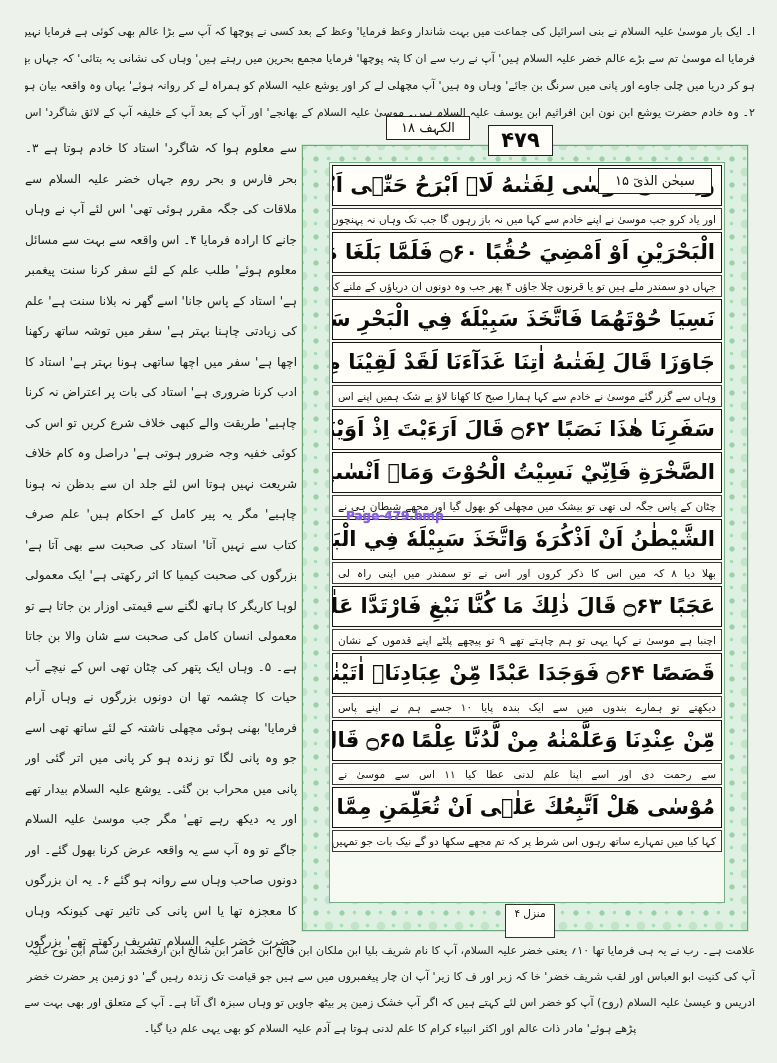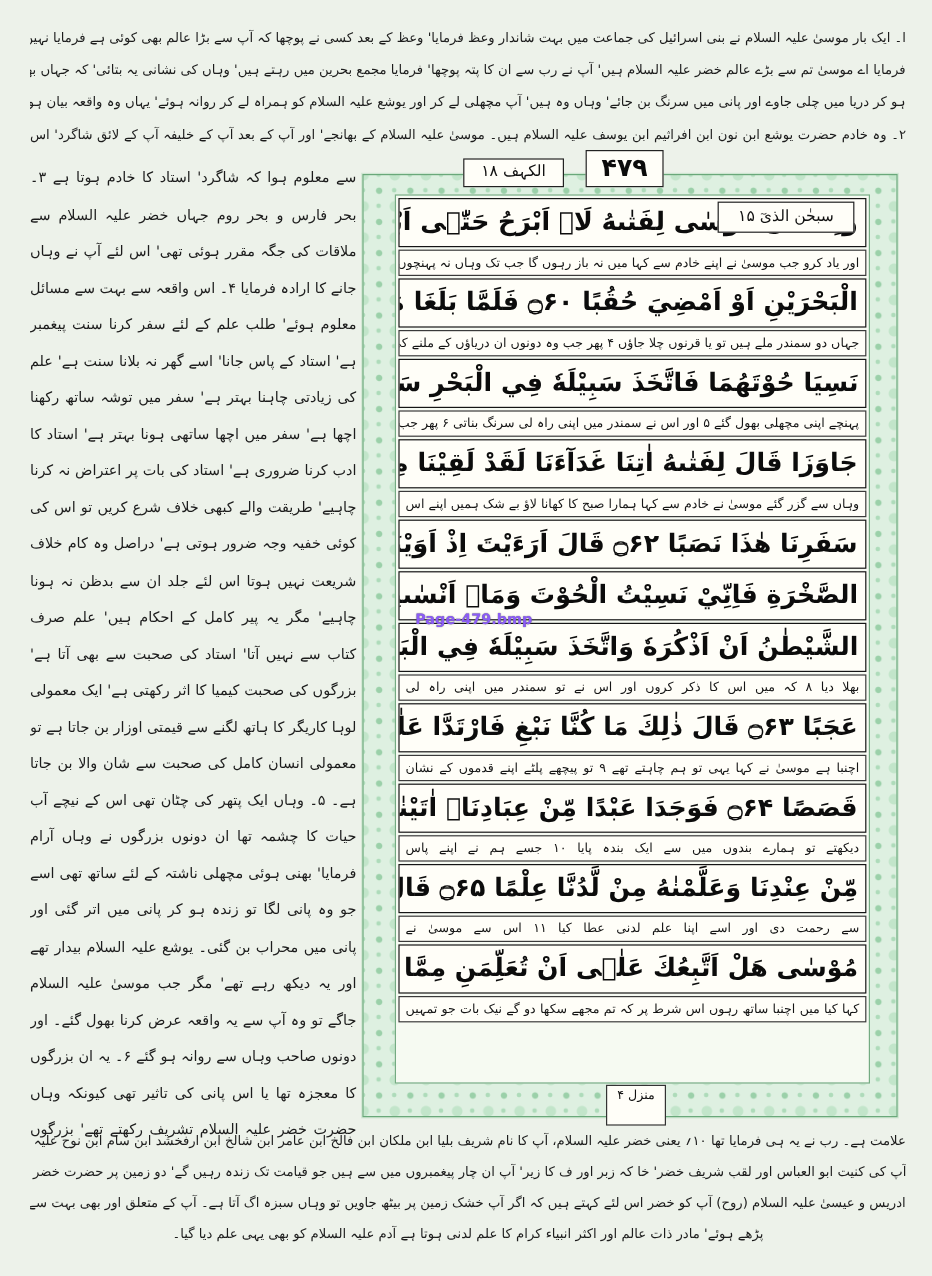--- a/index.html
+++ b/index.html
@@ -84,21 +84,21 @@
   
   .hdr-box{
     position:absolute;z-index:5;
     box-sizing:border-box;
     background:#fffef8;border:1px solid #222;
     direction:rtl;text-align:center;
     font-size:13px;line-height:24px;height:26px;
     color:#111;
   }
   .juz-box{left:598px;top:130px;width:114px;margin-top:38px;}
-  .surah-box{left:386px;top:132px;width:84px;height:24px;line-height:22px;}
+  .surah-box{left:386px;top:116px;width:84px;height:24px;line-height:22px;}
   .pageno-box{
     position:absolute;z-index:5;left:488px;top:125px;width:65px;height:31px;
     box-sizing:border-box;background:#fffef8;border:1px solid #222;
     text-align:center;font-size:21px;font-weight:bold;line-height:29px;color:#0b0b0b;
   }
   .manzil-box{
     position:absolute;z-index:5;left:505px;top:904px;width:50px;height:34px;
     box-sizing:border-box;background:#fffef8;border:1px solid #333;
     direction:rtl;text-align:center;font-size:10.5px;line-height:17px;color:#111;
   }
@@ -128,35 +128,35 @@
   <div class="pageno-box">۴۷۹</div>
   <div class="hdr-box surah-box">الکہف ۱۸</div>
 
   <div class="frame">
     <div class="frame-inner">
       <div class="row-ar">وَاِذْ قَالَ مُوْسٰى لِفَتٰىهُ لَاۤ اَبْرَحُ حَتّٰۤى اَبْلُغَ مَجْمَعَ</div>
       <div class="row-ur">اور یاد کرو جب موسیٰ نے اپنے خادم سے کہا میں نہ باز رہوں گا جب تک وہاں نہ پہنچوں</div>
       <div class="row-ar">الْبَحْرَيْنِ اَوْ اَمْضِيَ حُقُبًا ۝۶۰ فَلَمَّا بَلَغَا مَجْمَعَ بَيْنِهِمَا</div>
       <div class="row-ur">جہاں دو سمندر ملے ہیں تو یا قرنوں چلا جاؤں ۴ پھر جب وہ دونوں ان دریاؤں کے ملنے کی جگہ</div>
       <div class="row-ar">نَسِيَا حُوْتَهُمَا فَاتَّخَذَ سَبِيْلَهٗ فِي الْبَحْرِ سَرَبًا ۝۶۱ فَلَمَّا</div>
-      <div class="row-ur">پہنچے اپنی مچھلی بھول گئے ۵ اور اس نے سمندر میں اپنی راہ لی سرنگ بناتی ۶ پھر جب</div>
       <div class="row-ar">جَاوَزَا قَالَ لِفَتٰىهُ اٰتِنَا غَدَآءَنَا لَقَدْ لَقِيْنَا مِنْ</div>
       <div class="row-ur">وہاں سے گزر گئے موسیٰ نے خادم سے کہا ہمارا صبح کا کھانا لاؤ بے شک ہمیں اپنے اس</div>
       <div class="row-ar">سَفَرِنَا هٰذَا نَصَبًا ۝۶۲ قَالَ اَرَءَيْتَ اِذْ اَوَيْنَاۤ اِلَى</div>
       <div class="row-ar">الصَّخْرَةِ فَاِنِّيْ نَسِيْتُ الْحُوْتَ وَمَاۤ اَنْسٰىنِيْهُ اِلَّا</div>
+      <div class="row-ur">چٹان کے پاس جگہ لی تھی تو بیشک میں مچھلی کو بھول گیا اور مجھے شیطان ہی نے</div>
       <div class="row-ar">الشَّيْطٰنُ اَنْ اَذْكُرَهٗ وَاتَّخَذَ سَبِيْلَهٗ فِي الْبَحْرِ</div>
       <div class="row-ur">بھلا دیا ۸ کہ میں اس کا ذکر کروں اور اس نے تو سمندر میں اپنی راہ لی</div>
       <div class="row-ar">عَجَبًا ۝۶۳ قَالَ ذٰلِكَ مَا كُنَّا نَبْغِ فَارْتَدَّا عَلٰۤى اٰثَارِهِمَا</div>
       <div class="row-ur">اچنبا ہے موسیٰ نے کہا یہی تو ہم چاہتے تھے ۹ تو پیچھے پلٹے اپنے قدموں کے نشان</div>
       <div class="row-ar">قَصَصًا ۝۶۴ فَوَجَدَا عَبْدًا مِّنْ عِبَادِنَاۤ اٰتَيْنٰهُ رَحْمَةً</div>
       <div class="row-ur">دیکھتے تو ہمارے بندوں میں سے ایک بندہ پایا ۱۰ جسے ہم نے اپنے پاس</div>
       <div class="row-ar">مِّنْ عِنْدِنَا وَعَلَّمْنٰهُ مِنْ لَّدُنَّا عِلْمًا ۝۶۵ قَالَ لَهٗ</div>
       <div class="row-ur">سے رحمت دی اور اسے اپنا علم لدنی عطا کیا ۱۱ اس سے موسیٰ نے</div>
       <div class="row-ar">مُوْسٰى هَلْ اَتَّبِعُكَ عَلٰۤى اَنْ تُعَلِّمَنِ مِمَّا عُلِّمْتَ</div>
-      <div class="row-ur">کہا کیا میں اچنبا ساتھ رہوں اس شرط پر کہ تم مجھے سکھا دو گے نیک بات جو تمہیں</div>
+      <div class="row-ur">کہا کیا میں تمہارے ساتھ رہوں اس شرط پر کہ تم مجھے سکھا دو گے نیک بات جو تمہیں</div>
     </div>
   </div>
 
   <div class="manzil-box">منزل ۴</div>
 
   <div class="watermark">Page-479.bmp</div>
 
   <div class="bottom-block">
     <div class="commentary-line">علامت ہے۔ رب نے یہ ہی فرمایا تھا ۱۰؍ یعنی خضر علیہ السلام، آپ کا نام شریف بلیا ابن ملکان ابن فالخ ابن عامر ابن شالخ ابن ارفخشد ابن سام ابن نوح علیہ السلام ہے'</div>
     <div class="commentary-line">آپ کی کنیت ابو العباس اور لقب شریف خضر' خا کہ زبر اور ف کا زیر' آپ ان چار پیغمبروں میں سے ہیں جو قیامت تک زندہ رہیں گے' دو زمین پر حضرت خضر و الیاس دو آسمان پر حضرت</div>

